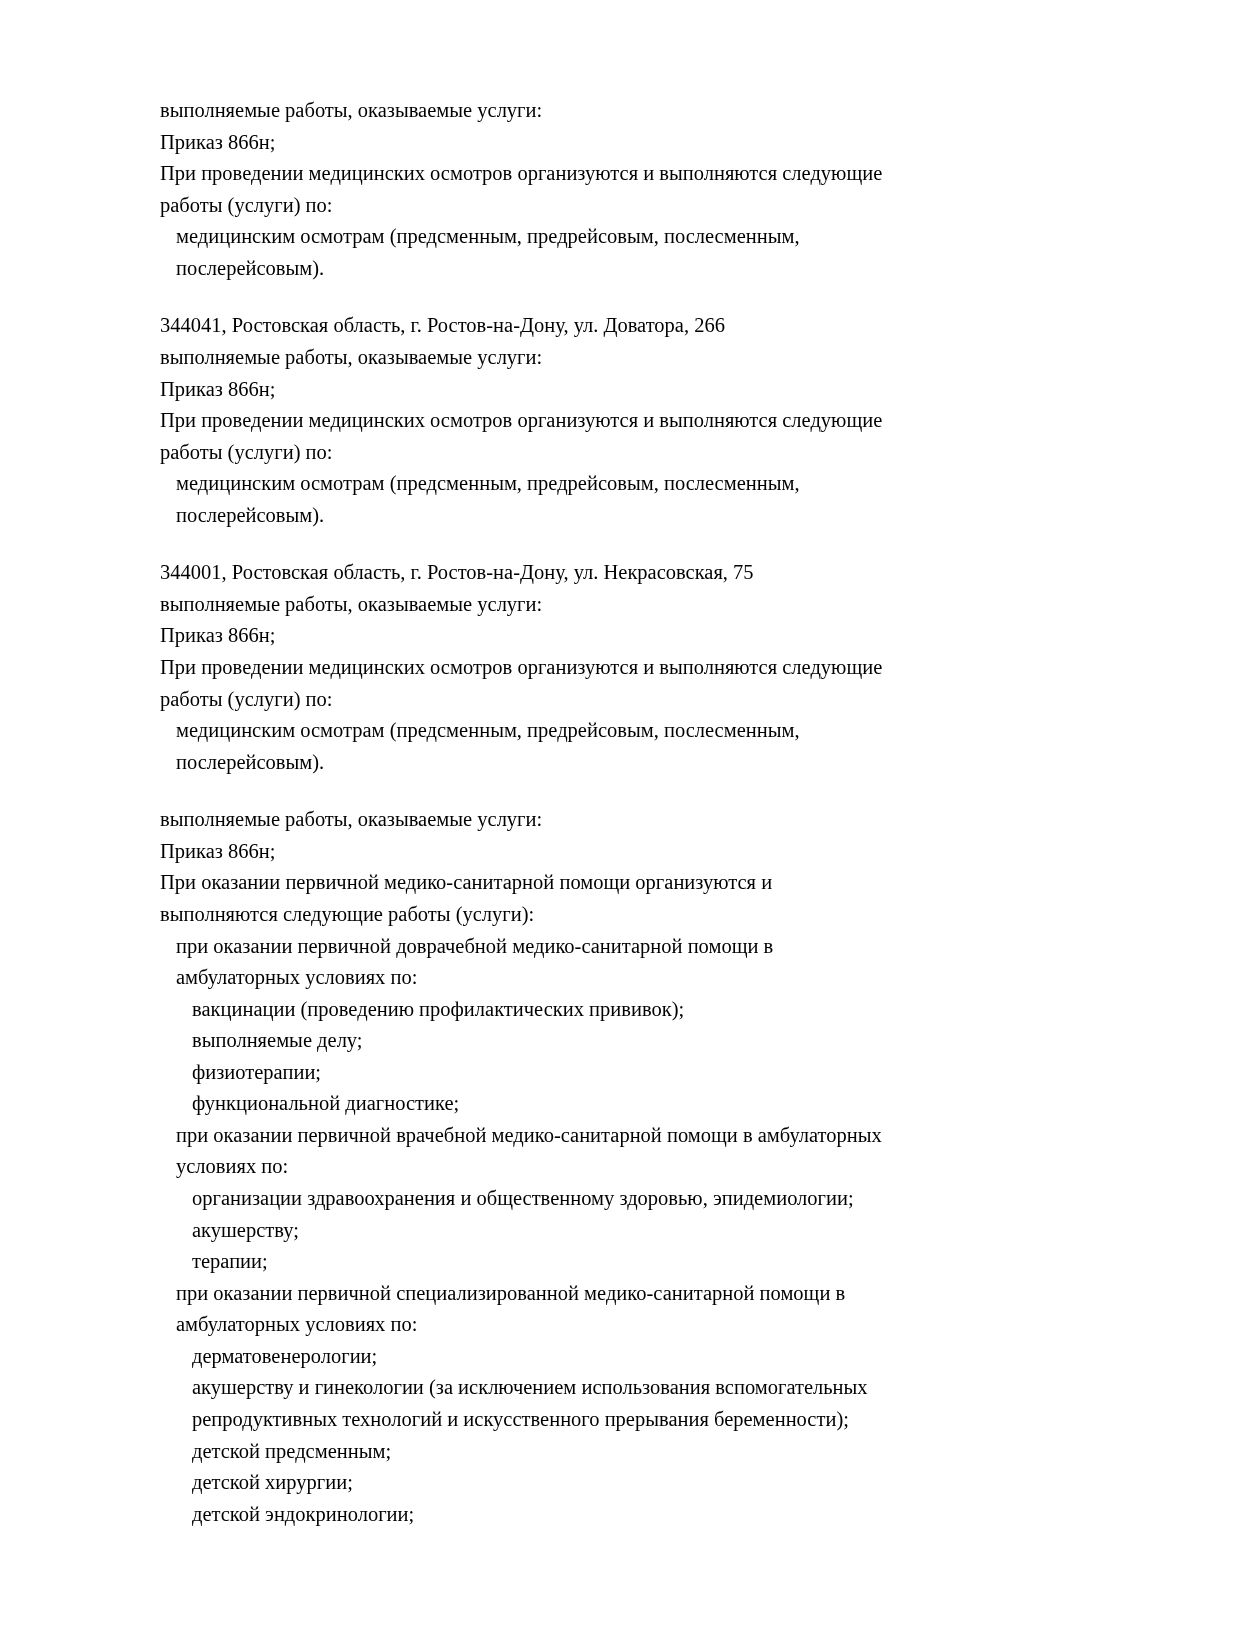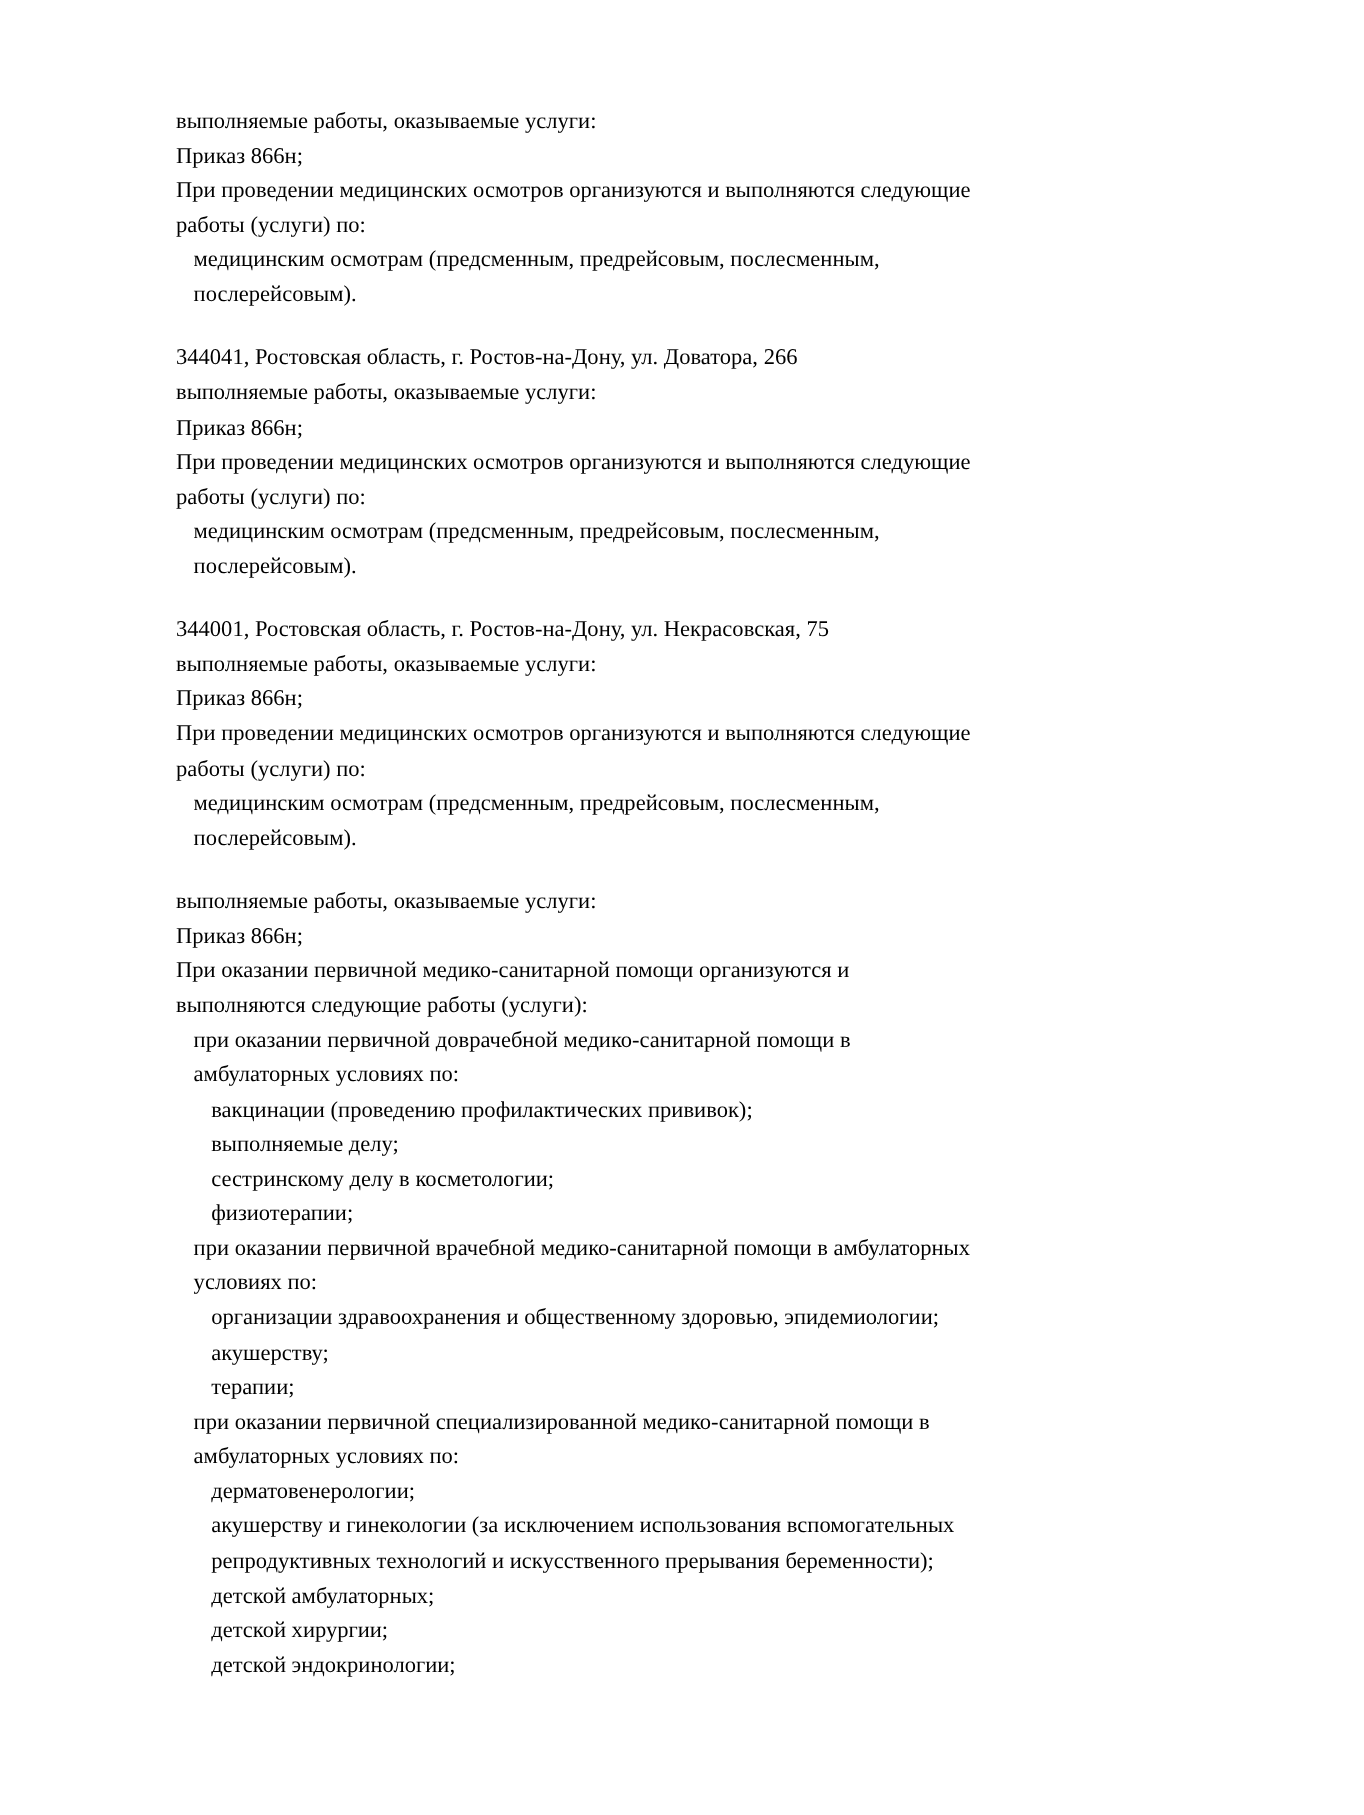--- a/index.html
+++ b/index.html
@@ -64,27 +64,27 @@
         <p class="para lvl0">При проведении медицинских осмотров организуются и выполняются следующие работы (услуги) по:</p>
         <p class="para lvl1">медицинским осмотрам (предсменным, предрейсовым, послесменным, послерейсовым).</p>
       </div>
       <div class="block">
         <p class="para lvl0">выполняемые работы, оказываемые услуги:</p>
         <p class="para lvl0">Приказ 866н;</p>
         <p class="para lvl0">При оказании первичной медико-санитарной помощи организуются и выполняются следующие работы (услуги):</p>
         <p class="para lvl1">при оказании первичной доврачебной медико-санитарной помощи в амбулаторных условиях по:</p>
         <p class="para lvl3">вакцинации (проведению профилактических прививок);</p>
         <p class="para lvl3">выполняемые делу;</p>
-        <p class="para lvl3">сестринскому делу в косметологии;</p>
         <p class="para lvl3">физиотерапии;</p>
+        <p class="para lvl3">функциональной диагностике;</p>
         <p class="para lvl1">при оказании первичной врачебной медико-санитарной помощи в амбулаторных условиях по:</p>
         <p class="para lvl3">организации здравоохранения и общественному здоровью, эпидемиологии;</p>
         <p class="para lvl3">акушерству;</p>
         <p class="para lvl3">терапии;</p>
         <p class="para lvl1">при оказании первичной специализированной медико-санитарной помощи в амбулаторных условиях по:</p>
         <p class="para lvl3">дерматовенерологии;</p>
         <p class="para lvl3">акушерству и гинекологии (за исключением использования вспомогательных репродуктивных технологий и искусственного прерывания беременности);</p>
-        <p class="para lvl3">детской амбулаторных;</p>
+        <p class="para lvl3">детской предсменным;</p>
         <p class="para lvl3">детской хирургии;</p>
         <p class="para lvl3">детской эндокринологии;</p>
       </div>
     </div>
 </div>
 
 </body></html>

